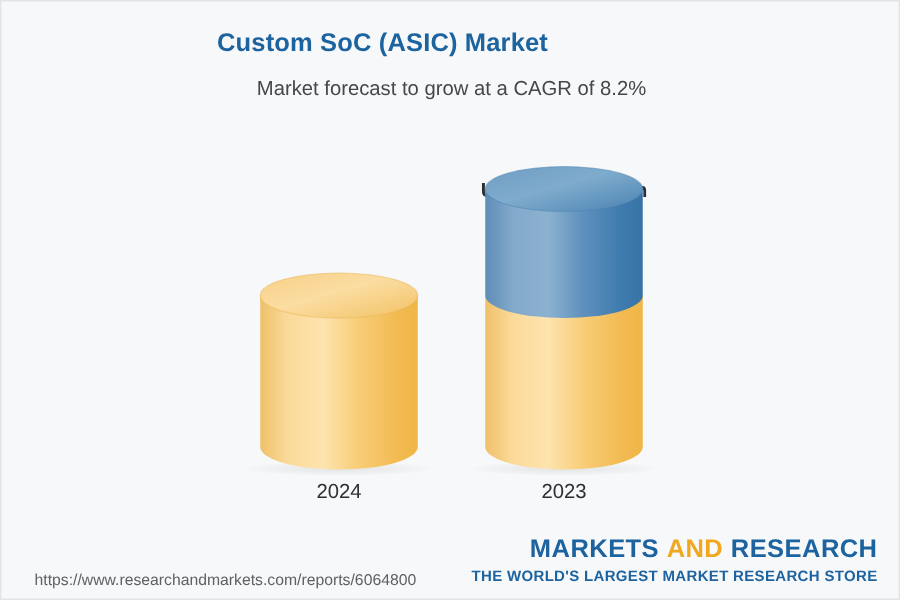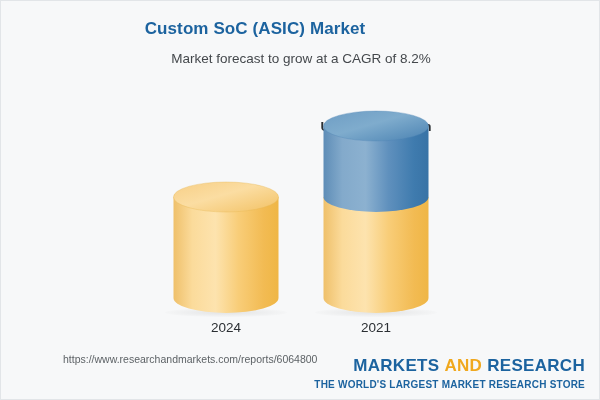--- a/index.html
+++ b/index.html
@@ -120,25 +120,24 @@
   .footer {
     position: absolute;
     left: 0;
     bottom: 0;
     width: 600px;
     height: 48px;
   }
   .source-url {
     position: absolute;
     left: 22px;
-    top: 2px;
+    top: 30px;
     font-size: 10.5px;
     color: #5d6266;
     font-family: "Liberation Sans", sans-serif;
-    margin-left: 40px;
   }
   .brand {
     position: absolute;
     right: 16px;
     top: 6px;
     text-align: right;
   }
   .brand-main {
     font-size: 17px;
     font-weight: bold;
@@ -236,21 +235,21 @@
 
           <path d="M0,86 L0,187 A52.5,15 0 0 0 105,187 L105,86 Z" fill="url(#yellowBody1)"></path>
 
           <path d="M0,15 L0,86 A52.5,15 0 0 0 105,86 L105,15 Z" fill="url(#blueBody1)"></path>
 
           <ellipse cx="52.5" cy="15" rx="52.5" ry="15" fill="url(#blueTop1)"></ellipse>
           <ellipse cx="52.5" cy="15" rx="52.5" ry="15" fill="none" stroke="#4c84b4" stroke-width="0.7" opacity="0.5"></ellipse>
         </svg>
       </div>
 
-      <div class="cat-label">2021</div>
+      <div class="cat-label">2023</div>
     </div>
 
   </div>
 
   <div class="footer">
     <div class="source-url">https://www.researchandmarkets.com/reports/6064800</div>
 
     <div class="brand">
       <div class="brand-main"><span>MARKETS</span><span>&nbsp;</span><span class="brand-and">AND</span><span>&nbsp;</span><span>RESEARCH</span></div>
       <div class="brand-tag">THE WORLD'S LARGEST MARKET RESEARCH STORE</div>

